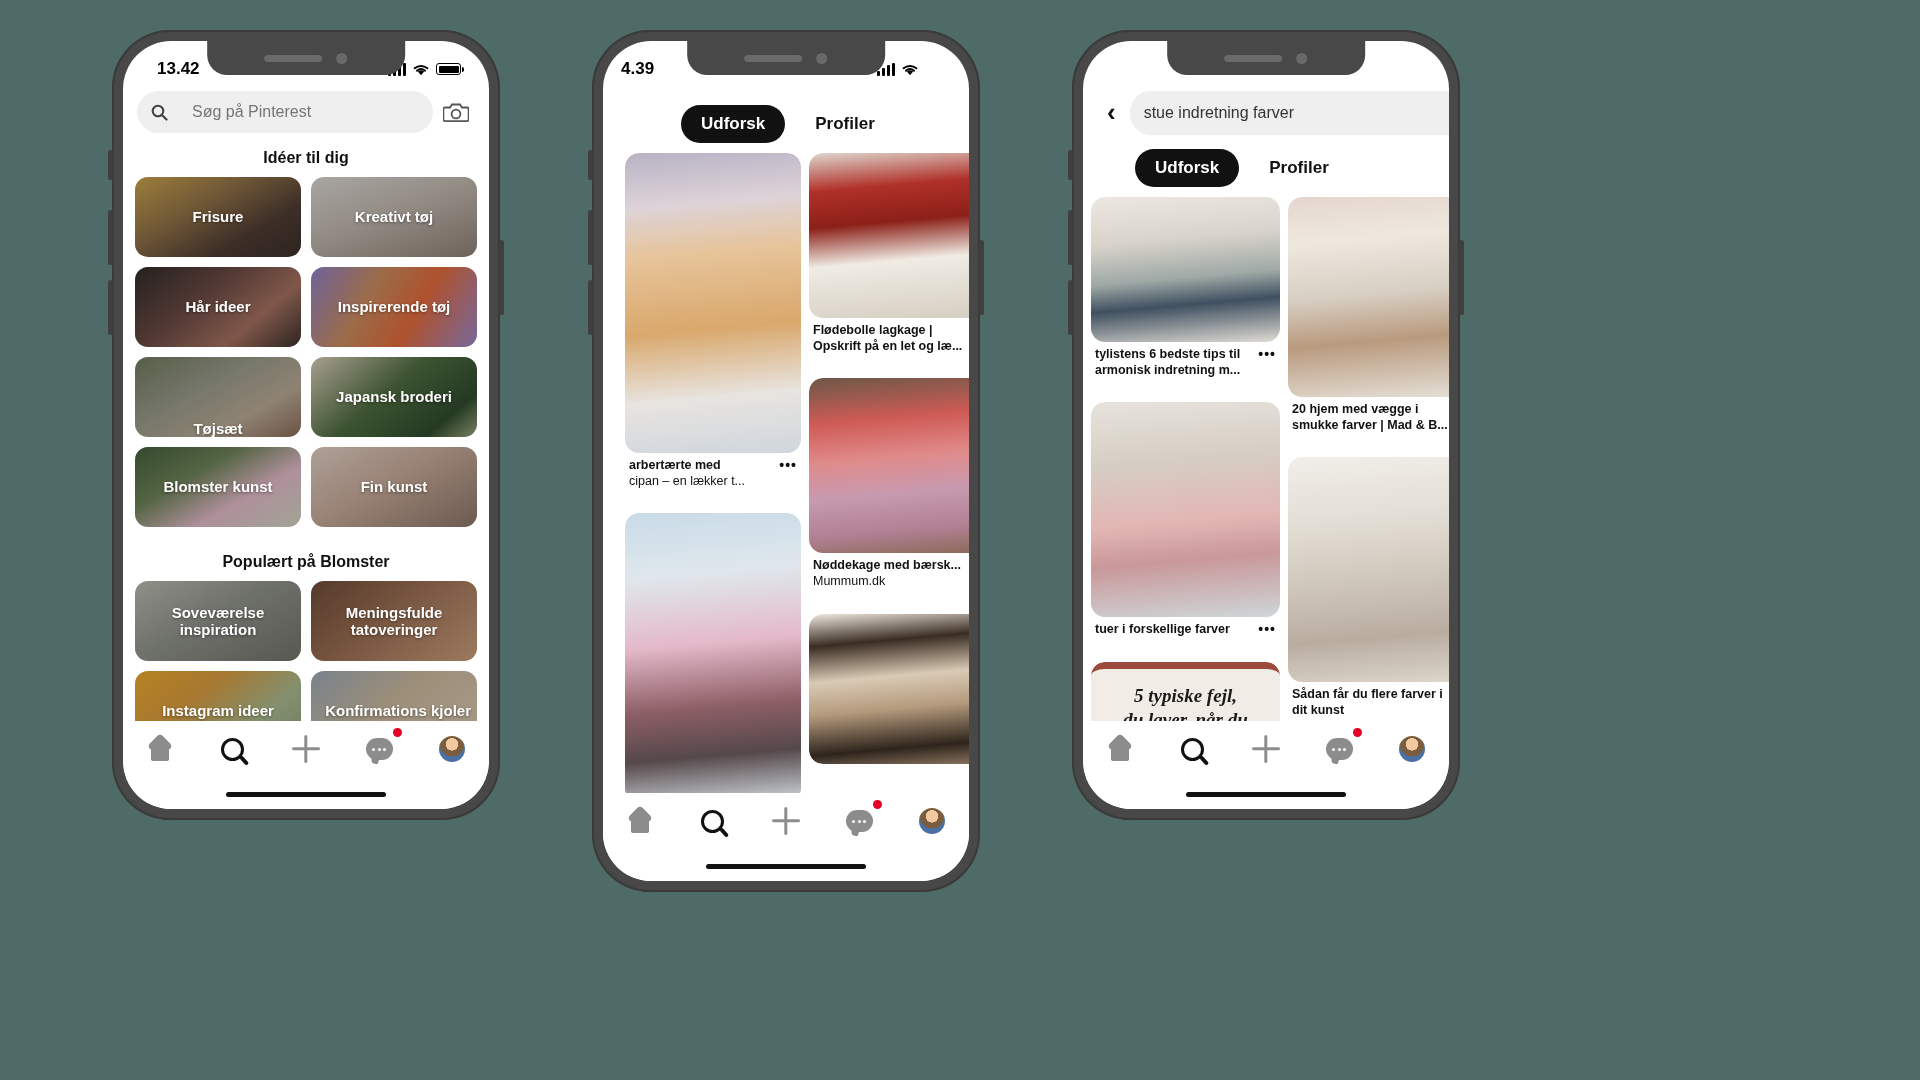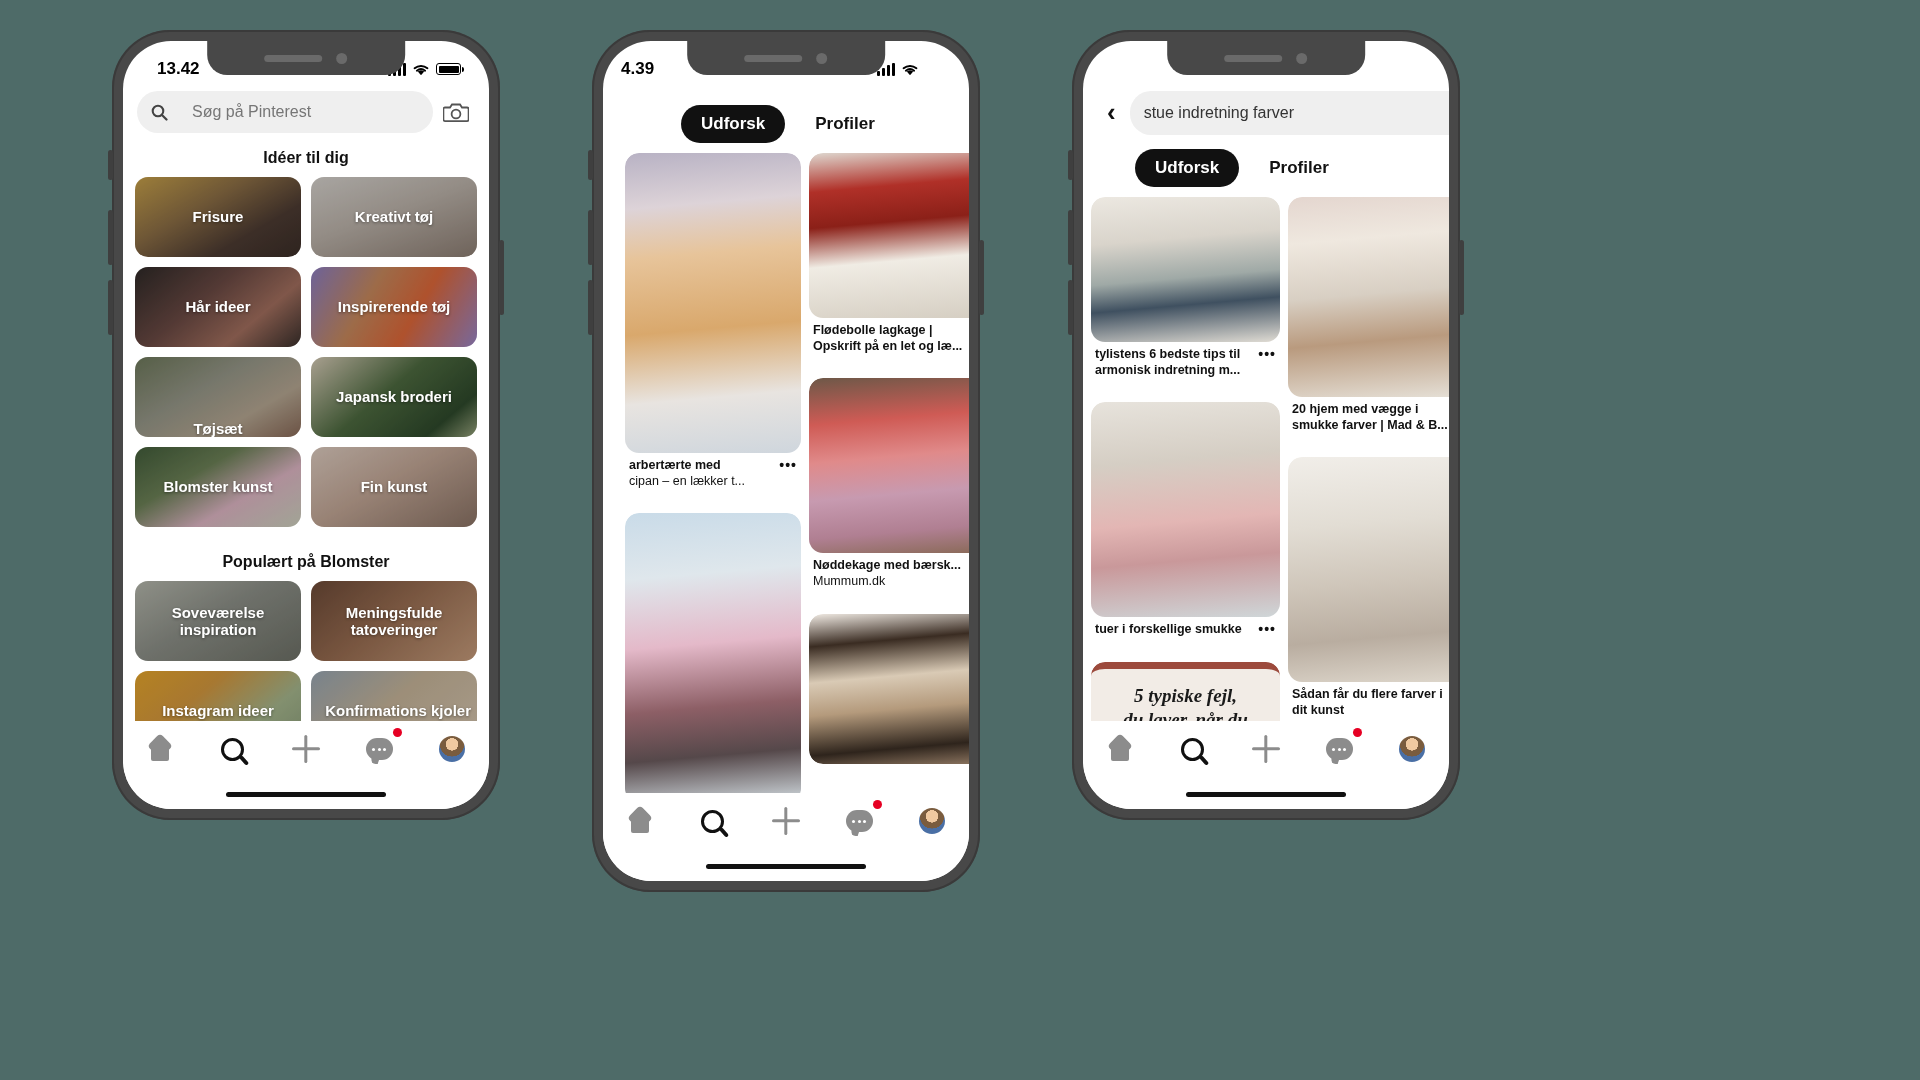--- a/index.html
+++ b/index.html
@@ -412,21 +412,21 @@
                   <span>tylistens 6 bedste tips til</span>
                   <span class="sub" style="font-weight:bold;">armonisk indretning m...</span>
                 </span>
                 <span class="dots">•••</span>
               </div>
             </div>
             <div class="pin">
               <div class="img" style="height:215px;background:linear-gradient(175deg,#e7e3dc 0%,#d5cec4 28%,#e3b6b4 55%,#c9989a 72%,#cfd6d8 100%);"></div>
               <div class="cap">
                 <span class="t">
-                  <span>tuer i forskellige smukke</span>
+                  <span>tuer i forskellige farver</span>
                 </span>
                 <span class="dots">•••</span>
               </div>
             </div>
             <div class="pin">
               <div class="img" style="height:110px; background:#f2ece6; position:relative; border-top:7px solid #9c4a3c;
                           display:flex; flex-direction:column; align-items:center; justify-content:center;
                           font-family:'Liberation Serif', serif; font-style:italic; font-weight:bold;
                           font-size:19px; color:#1a1a1a; line-height:1.28; text-align:center;">
                 <span>5 typiske fejl,</span>

